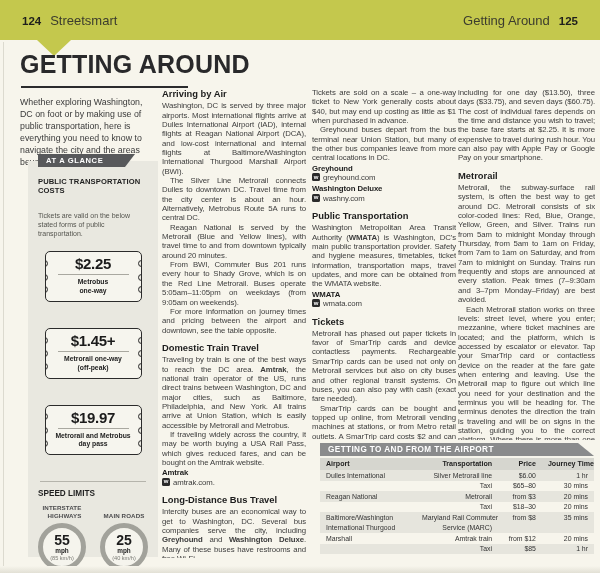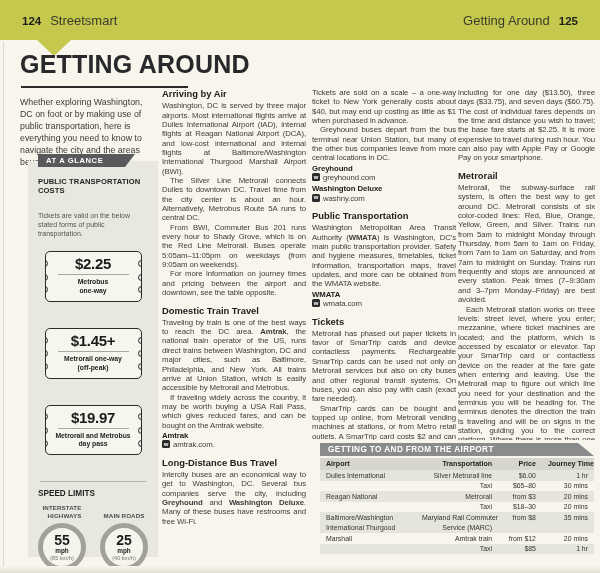--- a/index.html
+++ b/index.html
@@ -165,20 +165,21 @@
 ZONES</div>
 
       </div>
     </div>
   </div>
 
   <div class="col col-1">
       <h3>Arriving by Air</h3>
       <p>Washington, DC is served by three major airports. Most international flights arrive at Dulles International Airport (IAD), internal flights at Reagan National Airport (DCA), and low-cost international and internal flights at Baltimore/Washington International Thurgood Marshall Airport (BWI).</p>
       <p class="indent">The Silver Line Metrorail connects Dulles to downtown DC. Travel time from the city center is about an hour. Alternatively, Metrobus Route 5A runs to central DC.</p>
+      <p class="indent">Reagan National is served by the Metrorail (Blue and Yellow lines), with travel time to and from downtown typically around 20 minutes.</p>
       <p class="indent">From BWI, Commuter Bus 201 runs every hour to Shady Grove, which is on the Red Line Metrorail. Buses operate 5:05am–11:05pm on weekdays (from 9:05am on weekends).</p>
       <p class="indent">For more information on journey times and pricing between the airport and downtown, see the table opposite.</p>
       <h3>Domestic Train Travel</h3>
       <p>Traveling by train is one of the best ways to reach the DC area. <b>Amtrak</b>, the national train operator of the US, runs direct trains between Washington, DC and major cities, such as Baltimore, Philadelphia, and New York. All trains arrive at Union Station, which is easily accessible by Metrorail and Metrobus.</p>
       <p class="indent">If traveling widely across the country, it may be worth buying a USA Rail Pass, which gives reduced fares, and can be bought on the Amtrak website.</p>
       <div class="website">
         <div class="wname">Amtrak</div>
         <div class="wline">
           <span class="wicon">w</span>
           <span class="wurl">amtrak.com.</span>

